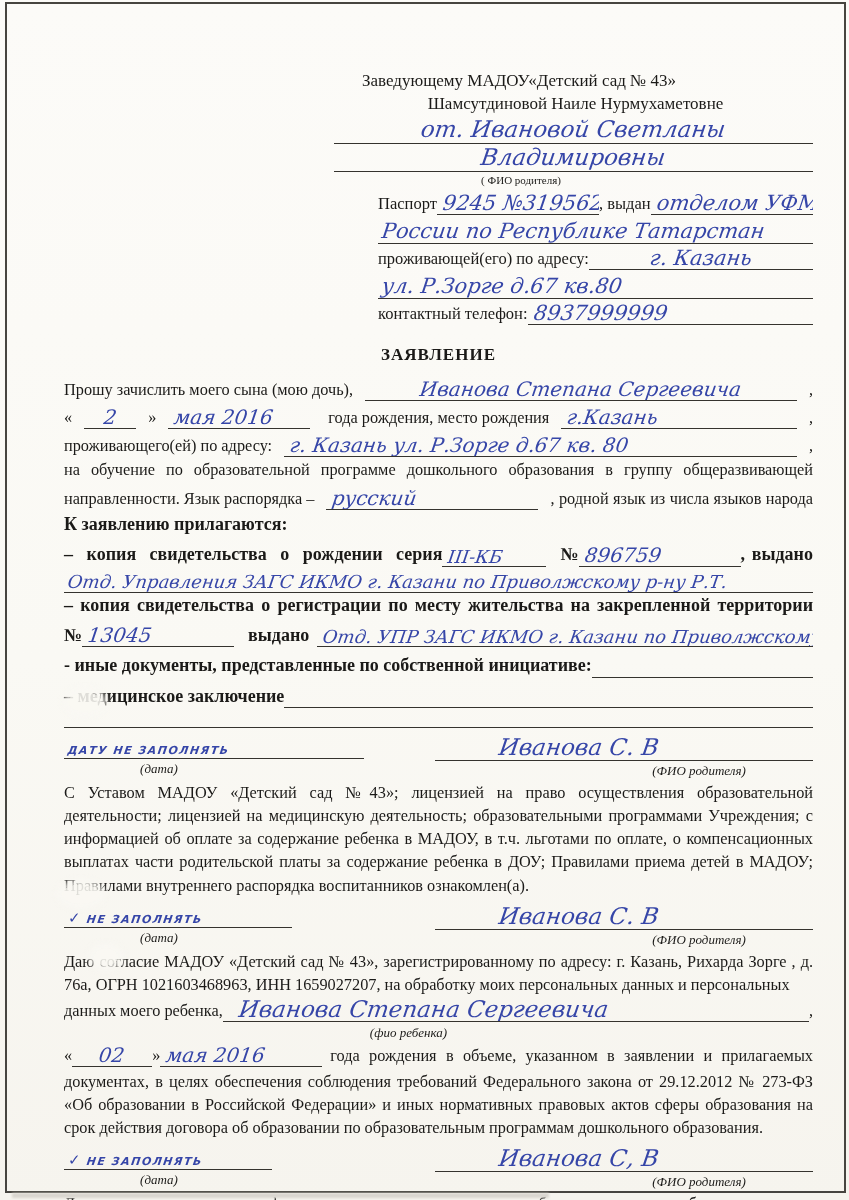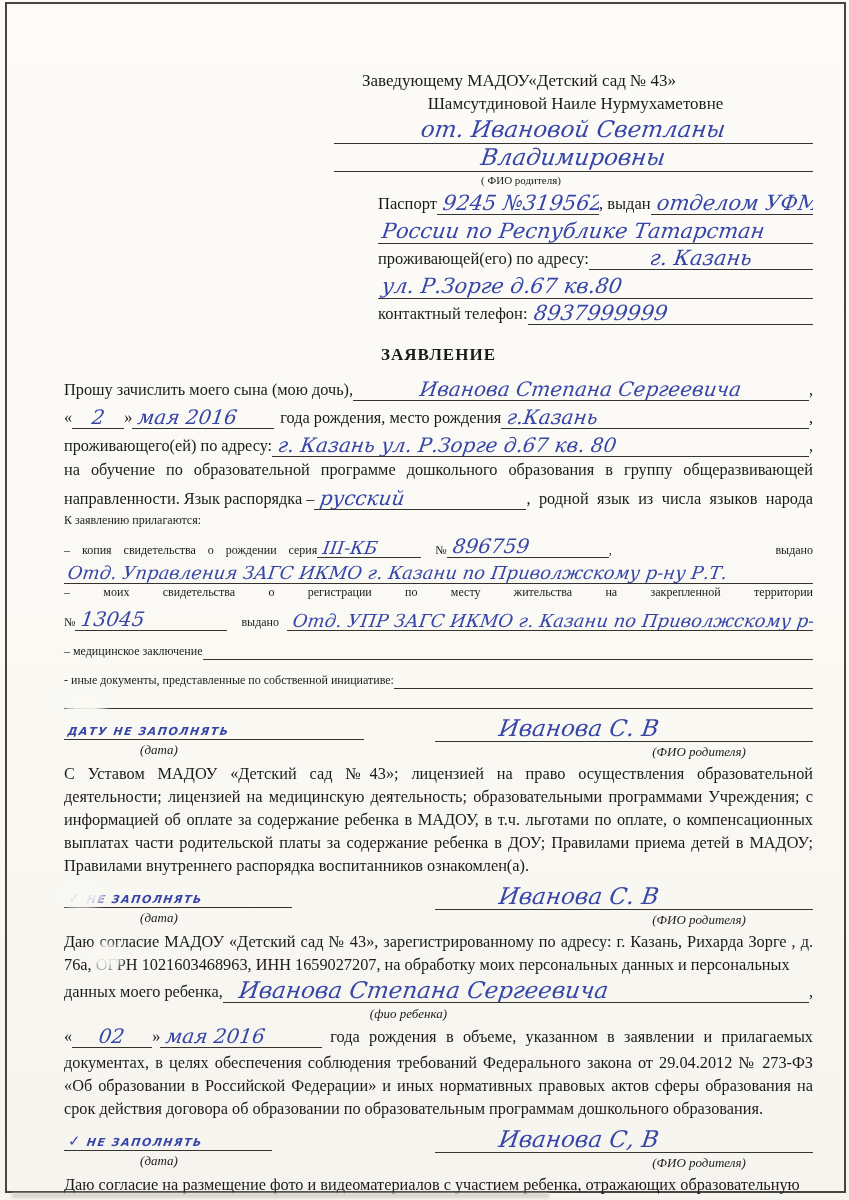--- a/index.html
+++ b/index.html
@@ -35,23 +35,23 @@
   .addr2{font-size:17px;padding-left:38px;line-height:1.35;text-align:center;}
   .from-line{border-bottom:1.5px solid #35332e;margin-left:34px;text-align:center;height:27px;}
   .fio-note{width:330px;margin-left:56px;text-align:center;font-size:11px;line-height:1.3;padding-top:1px;}
   .pgroup{margin-left:78px;margin-top:2px;}
   .pgroup .fline{margin-bottom:2px;min-height:26px;}
   .pgroup .pt{font-size:16.5px;}
   .hw-full{border-bottom:1.5px solid #35332e;height:26px;display:flex;align-items:flex-end;padding-left:4px;}
 
   .title{font-size:17px;font-weight:bold;text-align:center;letter-spacing:1px;margin:20px 0 10px 0;}
 
-  .request .fline{min-height:26px;margin-bottom:2px;}
+  .request .fline{min-height:26px;margin-bottom:2px;gap:12px;}
   .attach .fline{min-height:23px;margin-bottom:1px;margin-top:6px;}
-  .attach .pt{font-size:12px;}
+  .attach .pt{font-size:18px;font-weight:bold;}
   .ws{word-spacing:9px;}
   .blank-cont{border-bottom:1.5px solid #35332e;height:13px;margin-top:6px;}
 
   
   .sigrow{display:flex;justify-content:space-between;align-items:flex-start;margin-top:6px;margin-bottom:2px;}
   .sig-left{width:300px;}
   .sig-right{width:378px;}
   .sig-line{border-bottom:1.5px solid #35332e;min-height:24px;display:flex;align-items:flex-end;padding:0 4px;}
   .lbl{font-size:13px;font-style:italic;text-align:center;padding-top:2px;}
   .sig-left .lbl{width:190px;}
@@ -160,37 +160,37 @@
         <span class="pt" style="padding-left:14px;">№</span>
         <span class="blank" style="flex:0 0 150px;">
             <span class="hw hw-md">896759</span>
           </span>
         <span class="pt">,</span>
         <span class="pt grow" style="text-align:right;">выдано</span>
       </div>
       <div class="hw-full" style="height:24px;">
           <span class="hw hw-sm">Отд. Управления ЗАГС ИКМО г. Казани по Приволжскому р-ну Р.Т.</span>
         </div>
-      <div class="pt jline">– моих свидетельства о регистрации по месту жительства на закрепленной территории</div>
+      <div class="pt jline">– копия свидетельства о регистрации по месту жительства на закрепленной территории</div>
       <div class="fline">
         <span class="pt">№</span>
         <span class="blank" style="flex:0 0 140px;">
             <span class="hw hw-md">13045</span>
           </span>
         <span class="pt" style="padding:0 8px 0 14px;">выдано</span>
         <span class="blank grow">
             <span class="hw hw-sm">Отд. УПР ЗАГС ИКМО г. Казани по Приволжскому р-ну.</span>
           </span>
       </div>
       <div class="fline">
+        <span class="pt">- иные документы, представленные по собственной инициативе:</span>
+        <span class="blank grow"></span>
+      </div>
+      <div class="fline">
         <span class="pt">– медицинское заключение</span>
-        <span class="blank grow"></span>
-      </div>
-      <div class="fline">
-        <span class="pt">- иные документы, представленные по собственной инициативе:</span>
         <span class="blank grow"></span>
       </div>
       <div class="blank-cont"></div>
     </div>
 
     <div class="sigrow">
       <div class="sig-left">
         <div class="sig-line">
             <span class="hw hw-caps">Дату не заполнять</span>
           </div>
@@ -236,21 +236,21 @@
         <span class="pt">«</span>
         <span class="blank" style="flex:0 0 68px;justify-content:center;">
             <span class="hw hw-md">02</span>
           </span>
         <span class="pt">»</span>
         <span class="blank" style="flex:0 0 150px;">
             <span class="hw hw-md">мая 2016</span>
           </span>
         <span class="pt jline grow" style="white-space:normal;padding-left:8px;">года рождения в объеме, указанном в заявлении и прилагаемых</span>
       </div>
-      <div class="jpar">документах, в целях обеспечения соблюдения требований Федерального закона от 29.04.2012 № 273-ФЗ «Об образовании в Российской Федерации» и иных нормативных правовых актов сферы образования на срок действия договора об образовании по образовательным программам дошкольного образования.</div>
+      <div class="jpar">документах, в целях обеспечения соблюдения требований Федерального закона от 29.12.2012 № 273-ФЗ «Об образовании в Российской Федерации» и иных нормативных правовых актов сферы образования на срок действия договора об образовании по образовательным программам дошкольного образования.</div>
     </div>
 
     <div class="sigrow">
       <div class="sig-left">
         <div class="sig-line" style="width:200px;">
             <span class="check">✓</span>
             <span class="hw hw-caps">не заполнять</span>
           </div>
         <div class="lbl">(дата)</div>
       </div>

